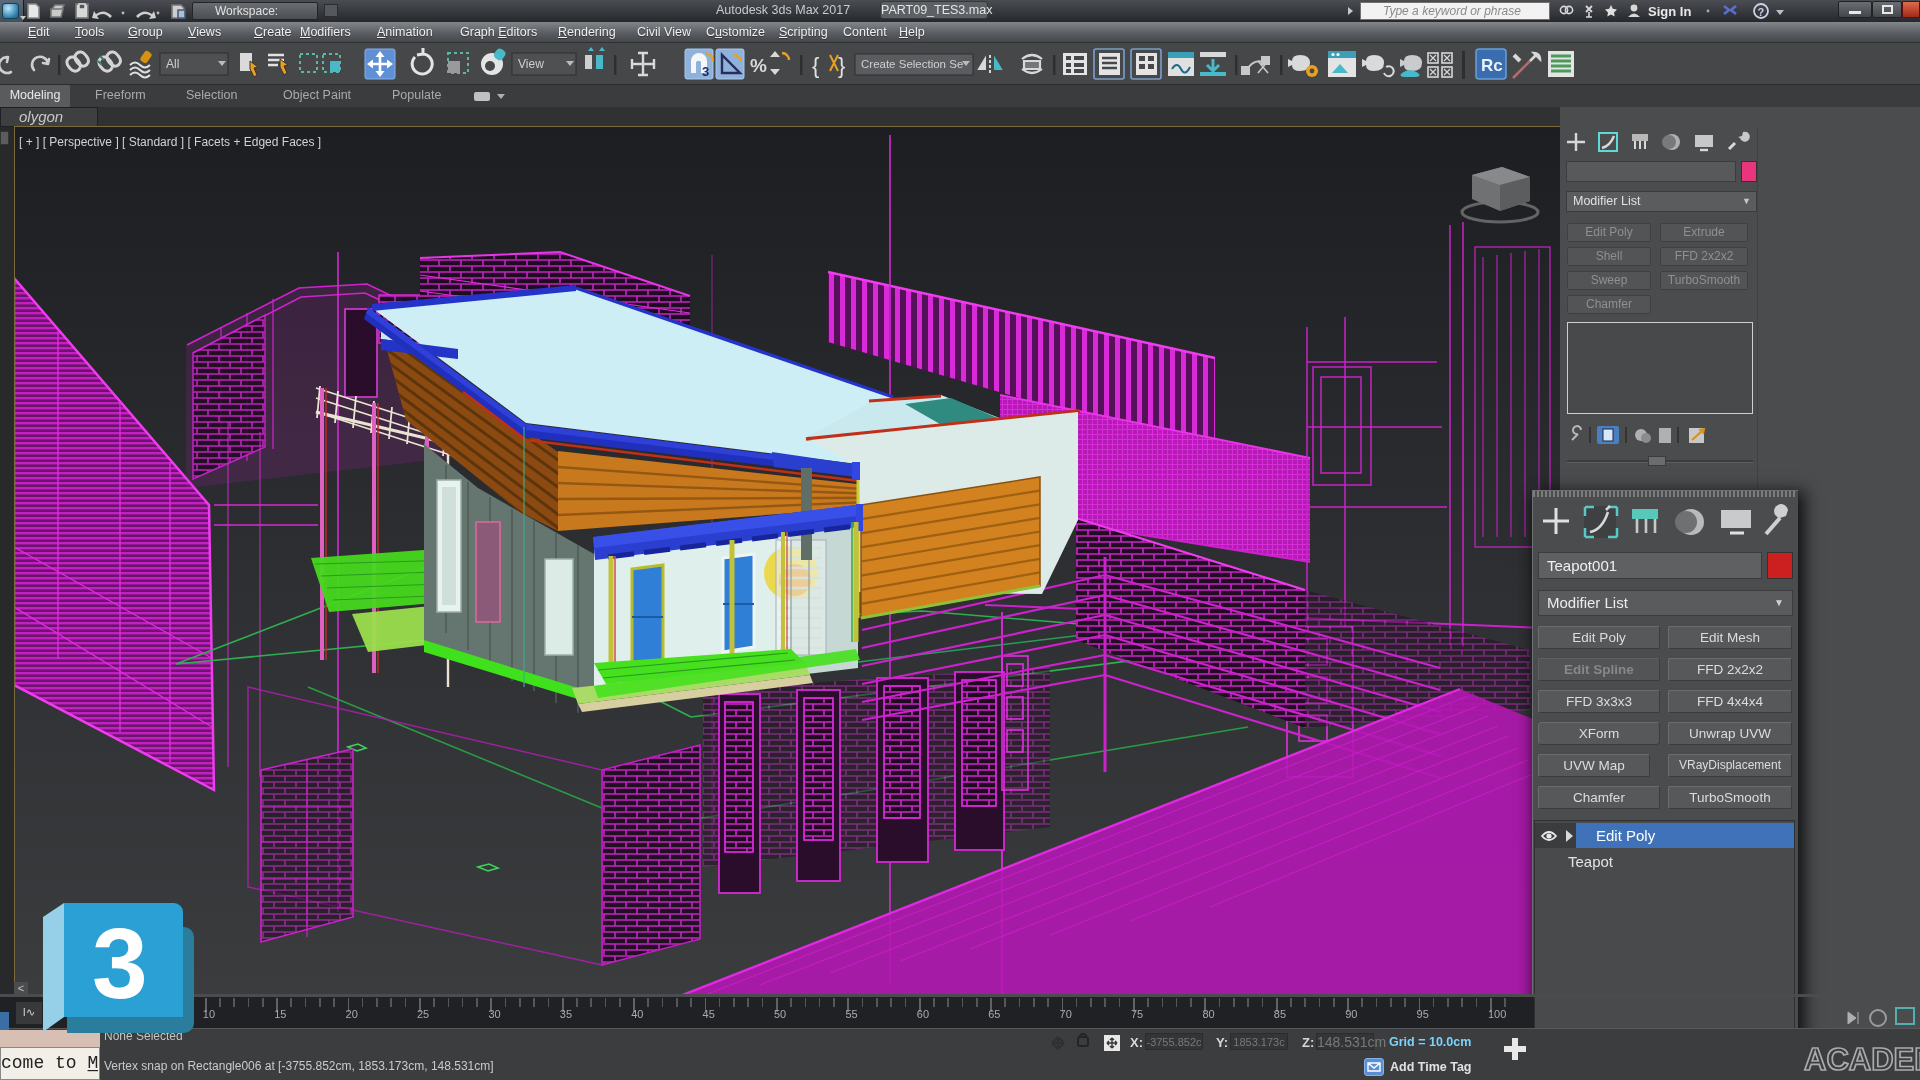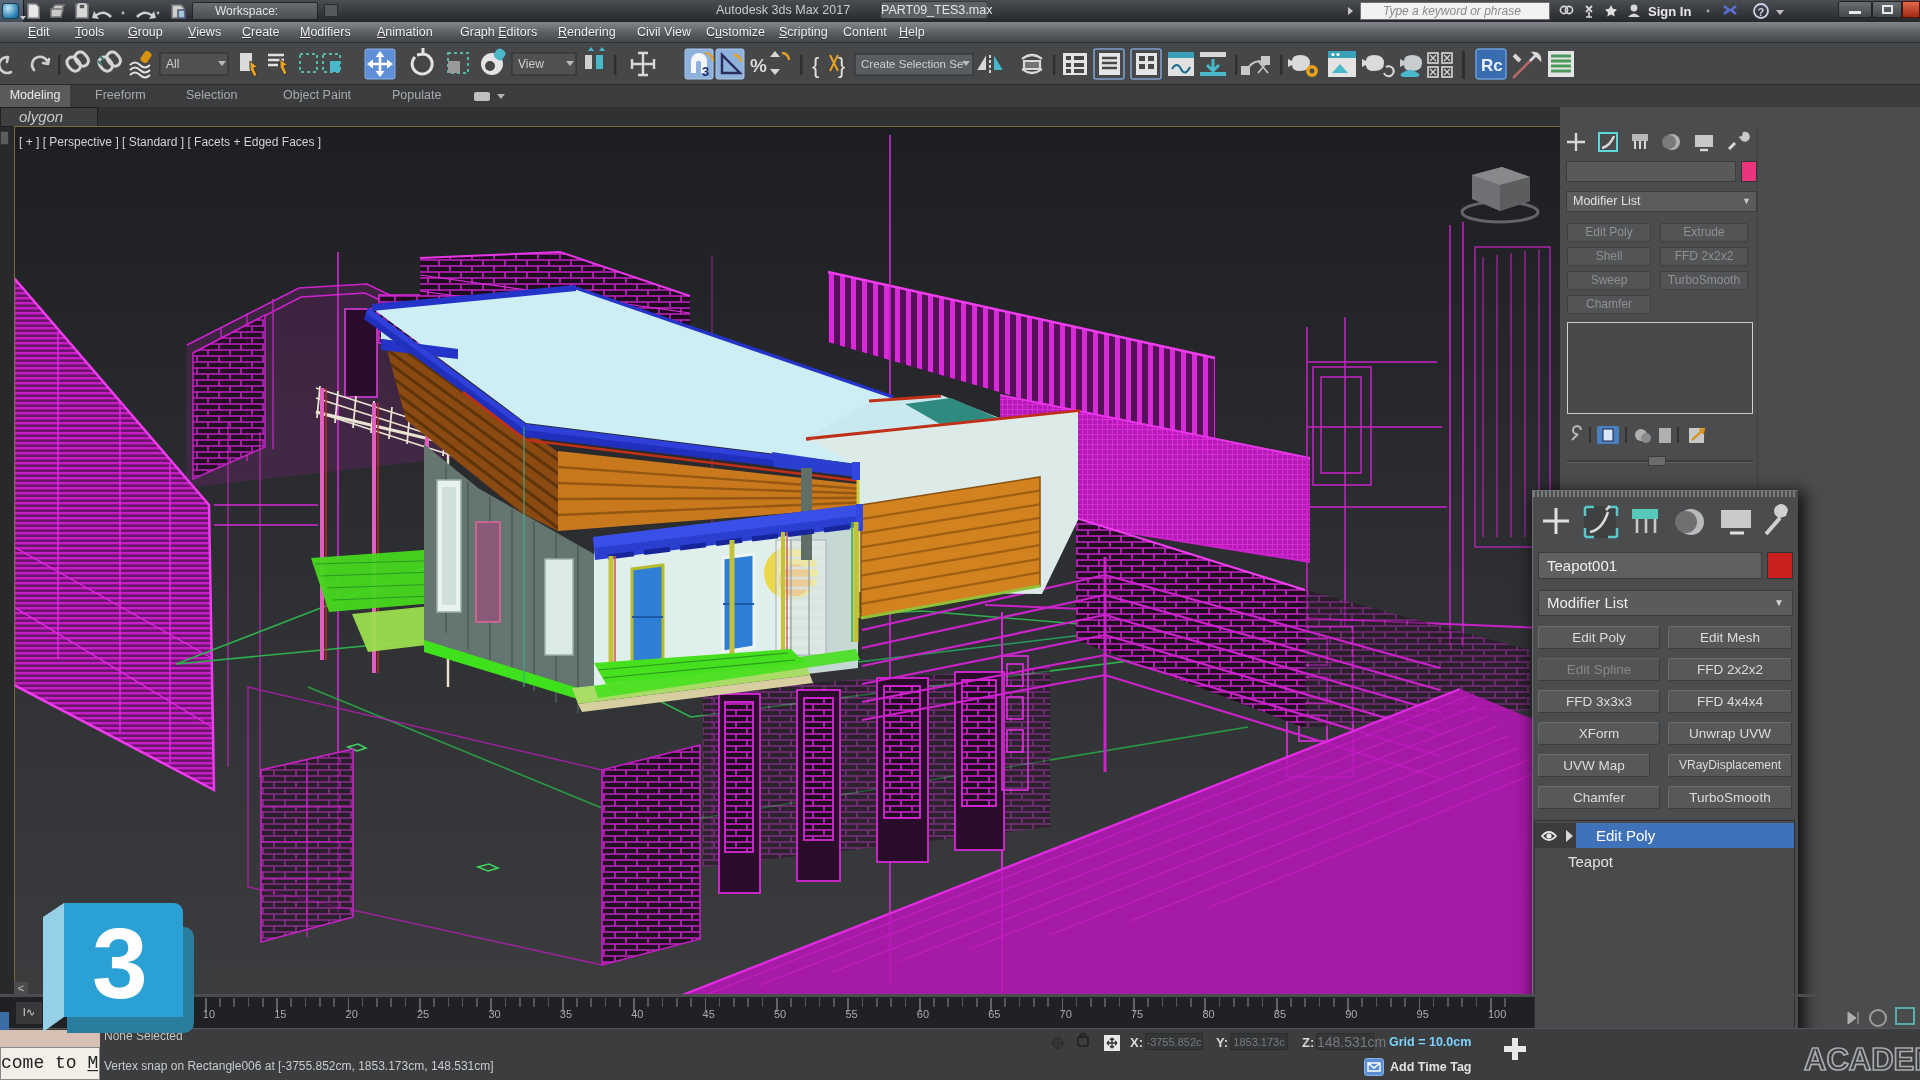--- a/index.html
+++ b/index.html
@@ -64,21 +64,21 @@
       <div style="margin:3px auto 0;width:11px;height:9px;border:2px solid #e8e8e8;"></div>
     </div>
   <div class="abs" style="left:1902px;top:1px;width:18px;height:17px;background:linear-gradient(#e06a4a,#a02a18);border:1px solid #5a1008;"></div>
 
   <div class="abs" style="left:0;top:22px;width:1920px;height:21px;background:linear-gradient(#83868b,#5a5d62 55%,#44474b);border-bottom:1px solid #2e3034;"></div>
   <div class="abs" style="left:0;top:25px;width:1000px;height:16px;color:#f0f0f0;font-size:12.5px;text-shadow:0 1px 1px #333;">
     <span class="abs" style="left:28px;"><u>E</u>dit</span>
     <span class="abs" style="left:75px;"><u>T</u>ools</span>
     <span class="abs" style="left:128px;"><u>G</u>roup</span>
     <span class="abs" style="left:188px;"><u>V</u>iews</span>
-    <span class="abs" style="left:242px;"><u>C</u>reate</span>
+    <span class="abs" style="left:254px;"><u>C</u>reate</span>
     <span class="abs" style="left:300px;"><u>M</u>odifiers</span>
     <span class="abs" style="left:377px;"><u>A</u>nimation</span>
     <span class="abs" style="left:460px;">Graph <u>E</u>ditors</span>
     <span class="abs" style="left:558px;"><u>R</u>endering</span>
     <span class="abs" style="left:637px;">Civil View</span>
     <span class="abs" style="left:706px;">C<u>u</u>stomize</span>
     <span class="abs" style="left:779px;"><u>S</u>cripting</span>
     <span class="abs" style="left:843px;">Content</span>
     <span class="abs" style="left:899px;"><u>H</u>elp</span>
   </div>
@@ -617,21 +617,21 @@
           <path d="M18 16 a7 7 0 1 1 8 -8 l-2 6 -6 2 z" fill="#d0d0d0" stroke="none"></path>
         </g>
     </g>
   </svg>
   <div class="abs" style="left:1538px;top:552px;width:224px;height:27px;background:#5e6062;border:1px solid #3a3c3e;color:#f0f0f0;font-size:15px;line-height:25px;padding-left:8px;">Teapot001</div>
   <div class="abs" style="left:1767px;top:552px;width:26px;height:27px;background:#cc2020;border:1px solid #333;"></div>
   <div class="abs" style="left:1538px;top:590px;width:255px;height:26px;background:#595b5d;border:1px solid #3a3c3e;color:#ececec;font-size:15px;line-height:24px;padding-left:8px;">Modifier List <span style="float:right;margin-right:8px;font-size:10px;color:#d0d0d0;">▼</span></div>
 
   <div class="abs" style="left:1538px;top:626px;width:122px;height:23px;background:#56585a;border:1px solid #6a6c6e;border-bottom-color:#3a3c3e;border-right-color:#3a3c3e;border-radius:2px;color:#dcdcdc;font-size:13.5px;line-height:21px;text-align:center;">Edit Poly</div>
   <div class="abs" style="left:1668px;top:626px;width:124px;height:23px;background:#56585a;border:1px solid #6a6c6e;border-bottom-color:#3a3c3e;border-right-color:#3a3c3e;border-radius:2px;color:#dcdcdc;font-size:13.5px;line-height:21px;text-align:center;">Edit Mesh</div>
-  <div class="abs" style="left:1538px;top:658px;width:122px;height:23px;background:#525456;border:1px solid #5e6062;border-bottom-color:#3a3c3e;border-right-color:#3a3c3e;border-radius:2px;color:#878889;font-size:13.5px;line-height:21px;text-align:center;">Edit Spline</div>
+  <div class="abs" style="left:1538px;top:658px;width:122px;height:23px;background:#525456;border:1px solid #5e6062;border-bottom-color:#3a3c3e;border-right-color:#3a3c3e;border-radius:2px;color:#878889;font-size:13.5px;line-height:21px;text-align:center;font-weight:bold;">Edit Spline</div>
   <div class="abs" style="left:1668px;top:658px;width:124px;height:23px;background:#56585a;border:1px solid #6a6c6e;border-bottom-color:#3a3c3e;border-right-color:#3a3c3e;border-radius:2px;color:#dcdcdc;font-size:13.5px;line-height:21px;text-align:center;">FFD 2x2x2</div>
   <div class="abs" style="left:1538px;top:690px;width:122px;height:23px;background:#56585a;border:1px solid #6a6c6e;border-bottom-color:#3a3c3e;border-right-color:#3a3c3e;border-radius:2px;color:#dcdcdc;font-size:13.5px;line-height:21px;text-align:center;">FFD 3x3x3</div>
   <div class="abs" style="left:1668px;top:690px;width:124px;height:23px;background:#56585a;border:1px solid #6a6c6e;border-bottom-color:#3a3c3e;border-right-color:#3a3c3e;border-radius:2px;color:#dcdcdc;font-size:13.5px;line-height:21px;text-align:center;">FFD 4x4x4</div>
   <div class="abs" style="left:1538px;top:722px;width:122px;height:23px;background:#56585a;border:1px solid #6a6c6e;border-bottom-color:#3a3c3e;border-right-color:#3a3c3e;border-radius:4px;color:#dcdcdc;font-size:13.5px;line-height:21px;text-align:center;">XForm</div>
   <div class="abs" style="left:1668px;top:722px;width:124px;height:23px;background:#56585a;border:1px solid #6a6c6e;border-bottom-color:#3a3c3e;border-right-color:#3a3c3e;border-radius:2px;color:#dcdcdc;font-size:13.5px;line-height:21px;text-align:center;">Unwrap UVW</div>
   <div class="abs" style="left:1538px;top:754px;width:112px;height:23px;background:#56585a;border:1px solid #6a6c6e;border-bottom-color:#3a3c3e;border-right-color:#3a3c3e;border-radius:2px;color:#dcdcdc;font-size:13.5px;line-height:21px;text-align:center;">UVW Map</div>
   <div class="abs" style="left:1668px;top:754px;width:124px;height:23px;background:#56585a;border:1px solid #6a6c6e;border-bottom-color:#3a3c3e;border-right-color:#3a3c3e;border-radius:2px;color:#dcdcdc;font-size:12px;line-height:21px;text-align:center;">VRayDisplacement</div>
   <div class="abs" style="left:1538px;top:786px;width:122px;height:23px;background:#56585a;border:1px solid #6a6c6e;border-bottom-color:#3a3c3e;border-right-color:#3a3c3e;border-radius:2px;color:#dcdcdc;font-size:13.5px;line-height:21px;text-align:center;">Chamfer</div>
   <div class="abs" style="left:1668px;top:786px;width:124px;height:23px;background:#56585a;border:1px solid #6a6c6e;border-bottom-color:#3a3c3e;border-right-color:#3a3c3e;border-radius:2px;color:#dcdcdc;font-size:13.5px;line-height:21px;text-align:center;">TurboSmooth</div>
 

